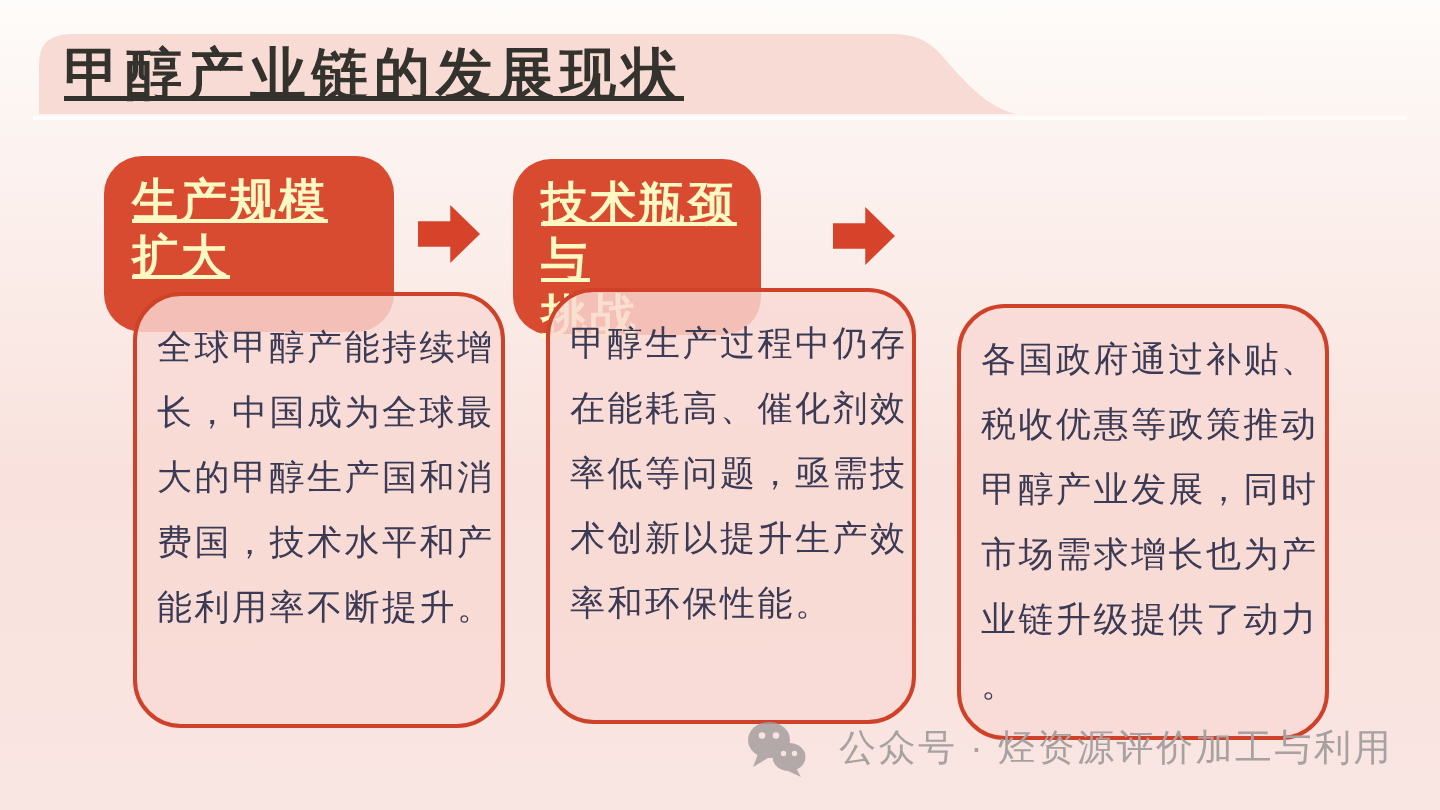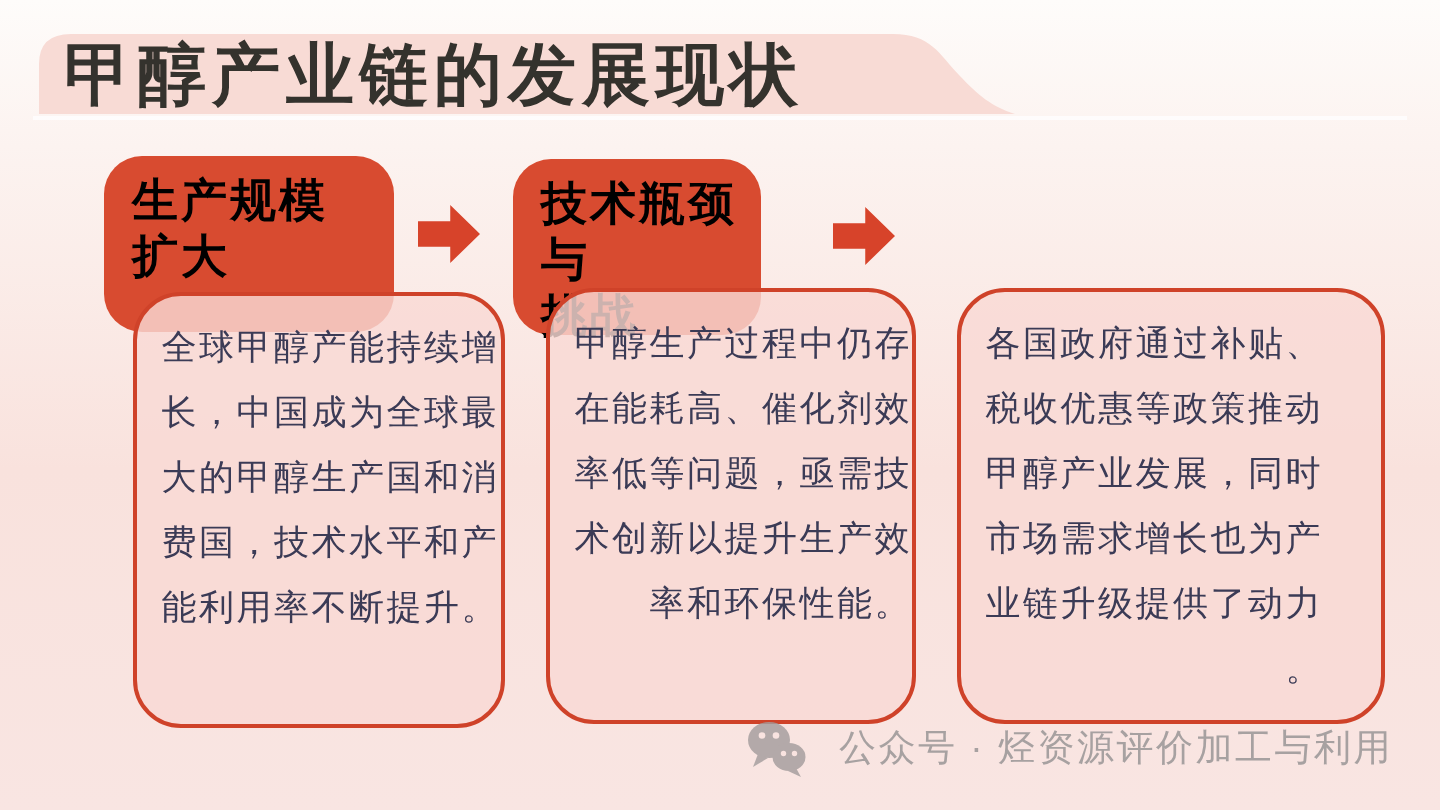--- a/index.html
+++ b/index.html
@@ -5,44 +5,44 @@
   html,body{margin:0;padding:0;background:#888;}
   .slide{
     position:relative;width:1440px;height:810px;overflow:hidden;
     font-family:"Liberation Sans",sans-serif;
     background:linear-gradient(180deg,#fefcfa 0%,#fcf3f0 18%,#f9e2dd 58%,#f9e5e2 100%);
   }
   
   .banner-svg{position:absolute;left:33px;top:28px;}
   .page-title{
     position:absolute;left:64px;top:46px;
-    font-size:68px;font-weight:900;color:#34322d;letter-spacing:6px;line-height:56px;
+    font-size:56px;font-weight:900;color:#34322d;letter-spacing:6px;line-height:56px;text-decoration:underline;
   }
   .title-divider{
     position:absolute;left:33px;top:116px;width:1374px;height:4px;
     background:rgba(255,255,255,0.72);
   }
   
   .step-header{
     position:absolute;background:#d84b30;border-radius:38px;
-    color:#000000;font-weight:bold;font-size:46px;line-height:56px;letter-spacing:3px;
-    white-space:pre-line;padding:16px 0 0 28px;box-sizing:border-box;z-index:1;
+    color:#fef9c3;font-weight:bold;font-size:46px;line-height:56px;letter-spacing:3px;
+    white-space:pre-line;padding:16px 0 0 28px;box-sizing:border-box;z-index:1;text-decoration:underline;
   }
   #h1{left:104px;top:156px;width:290px;height:176px;}
   #h2{left:513px;top:159px;width:248px;height:176px;}
   #h3{left:930px;top:161px;width:288px;height:177px;}
   
   .step-card{
     position:absolute;background:rgba(249,217,212,0.82);
     border:4px solid #cf4229;border-radius:48px;box-sizing:border-box;
-    padding:18px 0 0 20px;z-index:2;text-align:right;
+    padding:18px 0 0 20px;z-index:2;
   }
   #c1{left:133px;top:292px;width:372px;height:436px;}
   #c2{left:546px;top:288px;width:370px;height:436px;}
-  #c3{left:957px;top:288px;width:428px;height:436px;}
+  #c3{left:957px;top:304px;width:372px;height:436px;}
   .step-body{
     width:342px;font-size:35px;line-height:65px;letter-spacing:2.5px;
     color:#3b3b56;line-break:anywhere;word-break:break-all;
   }
   
   .arrow{
     position:absolute;width:62px;height:58px;background:#d7432a;
     clip-path:polygon(0 28%,52% 28%,52% 0,100% 50%,52% 100%,52% 72%,0 72%);
   }
   #a1{left:418px;top:205px;}

